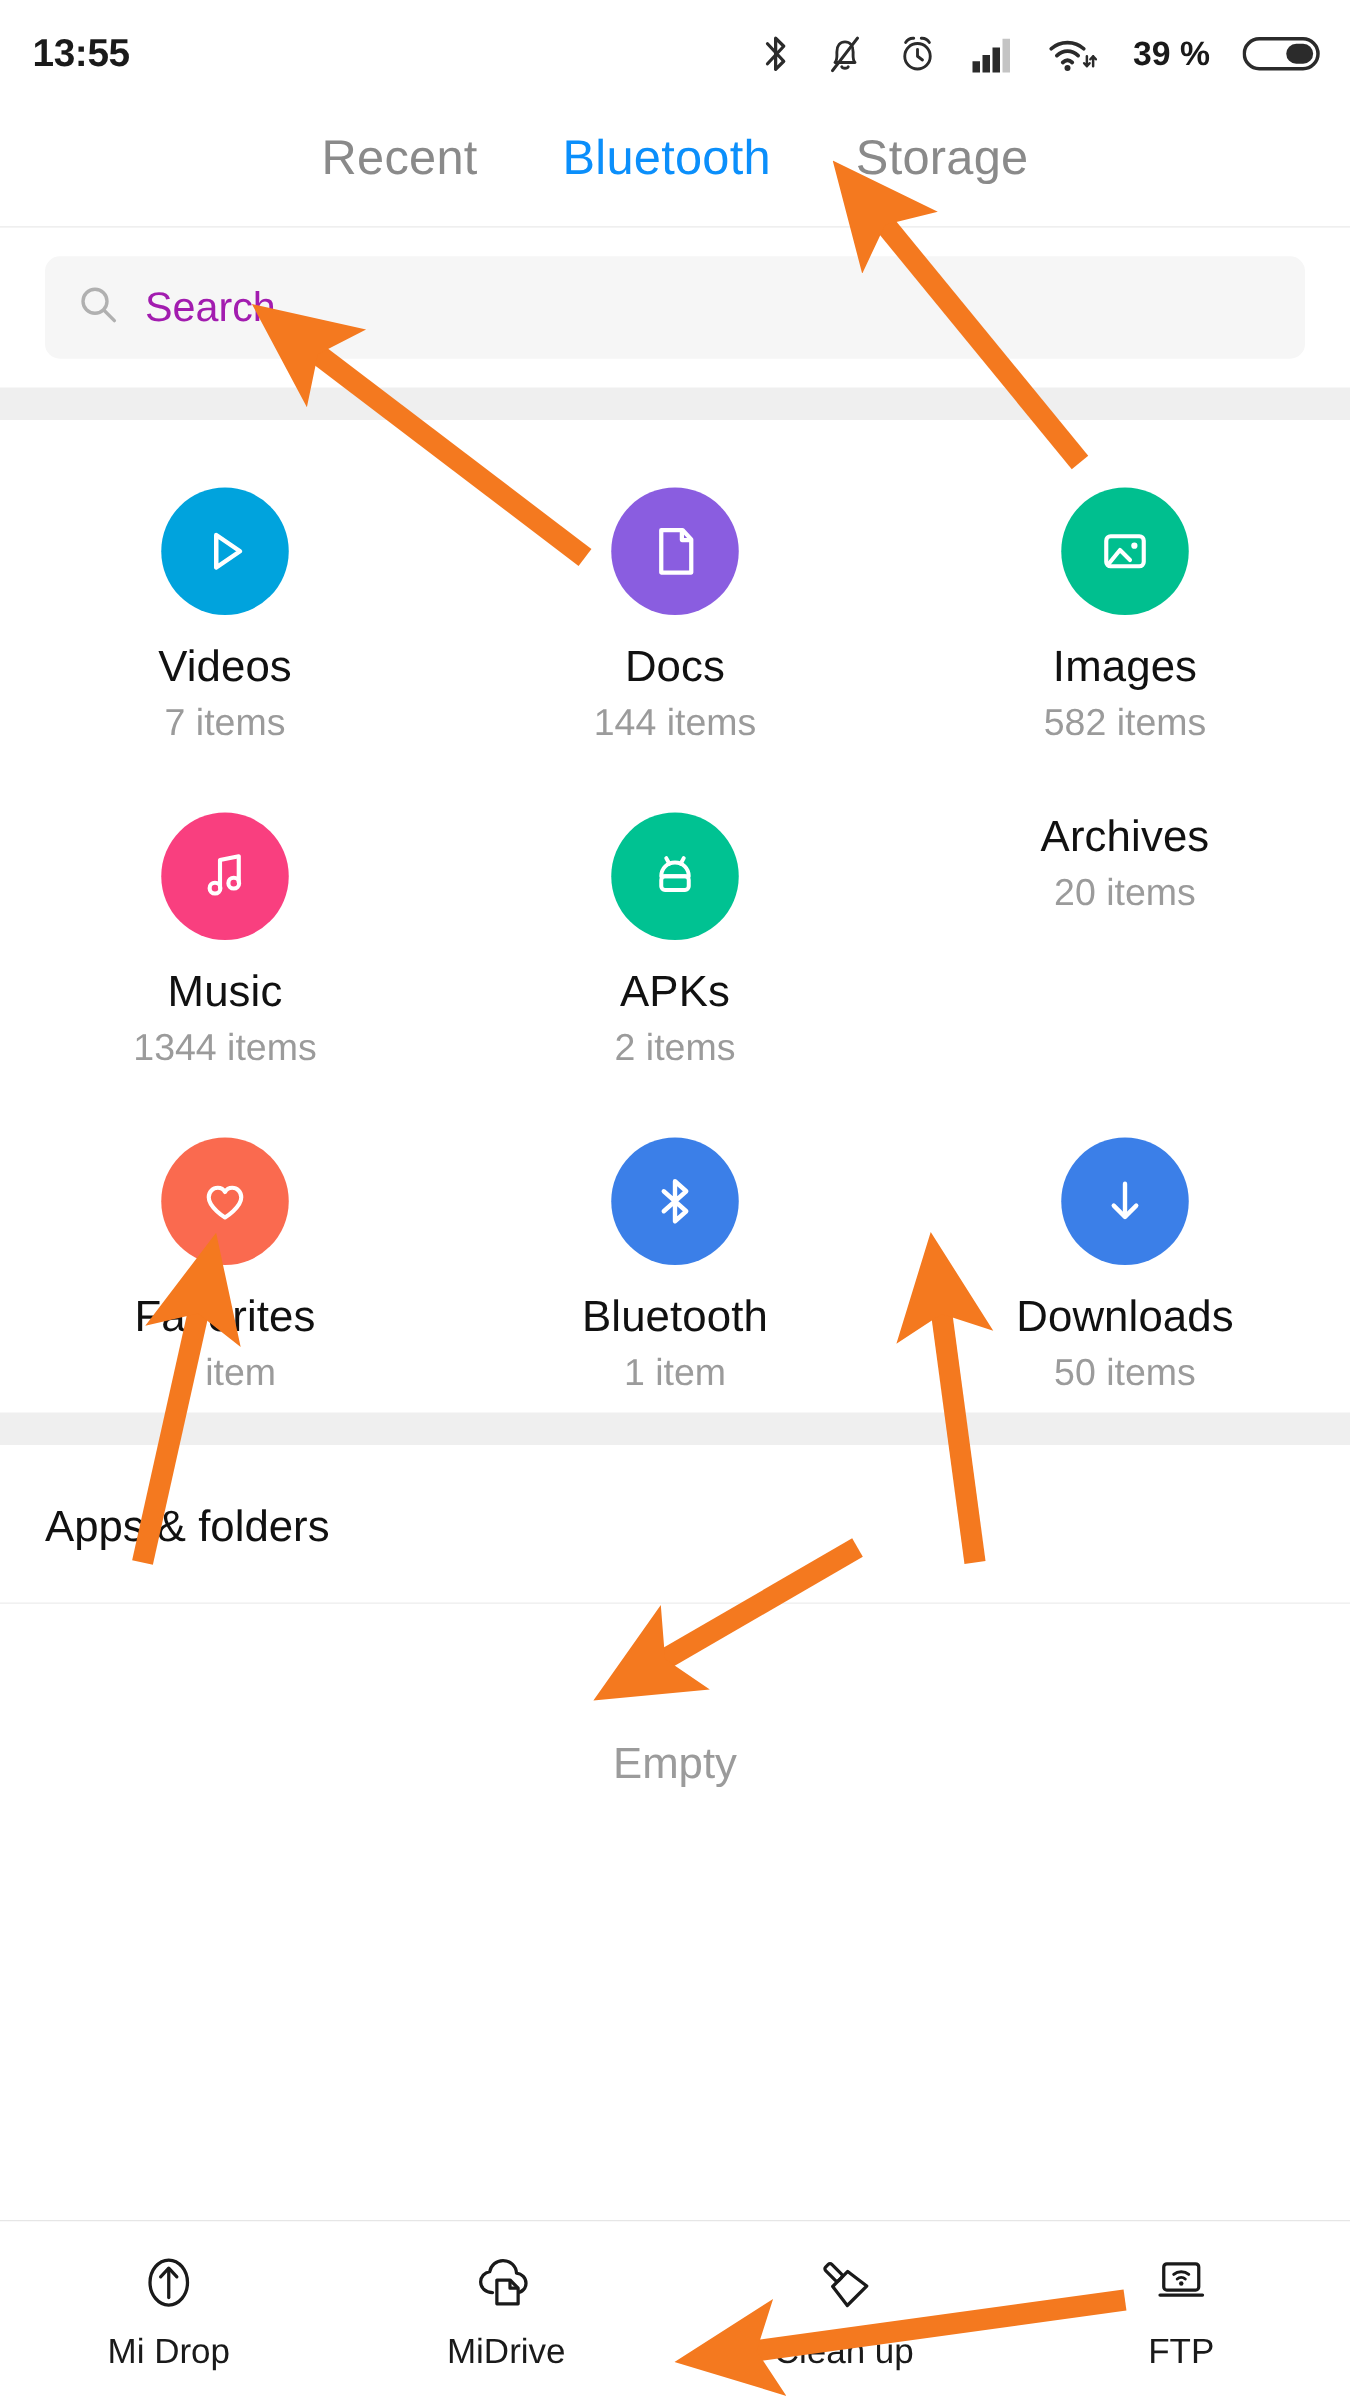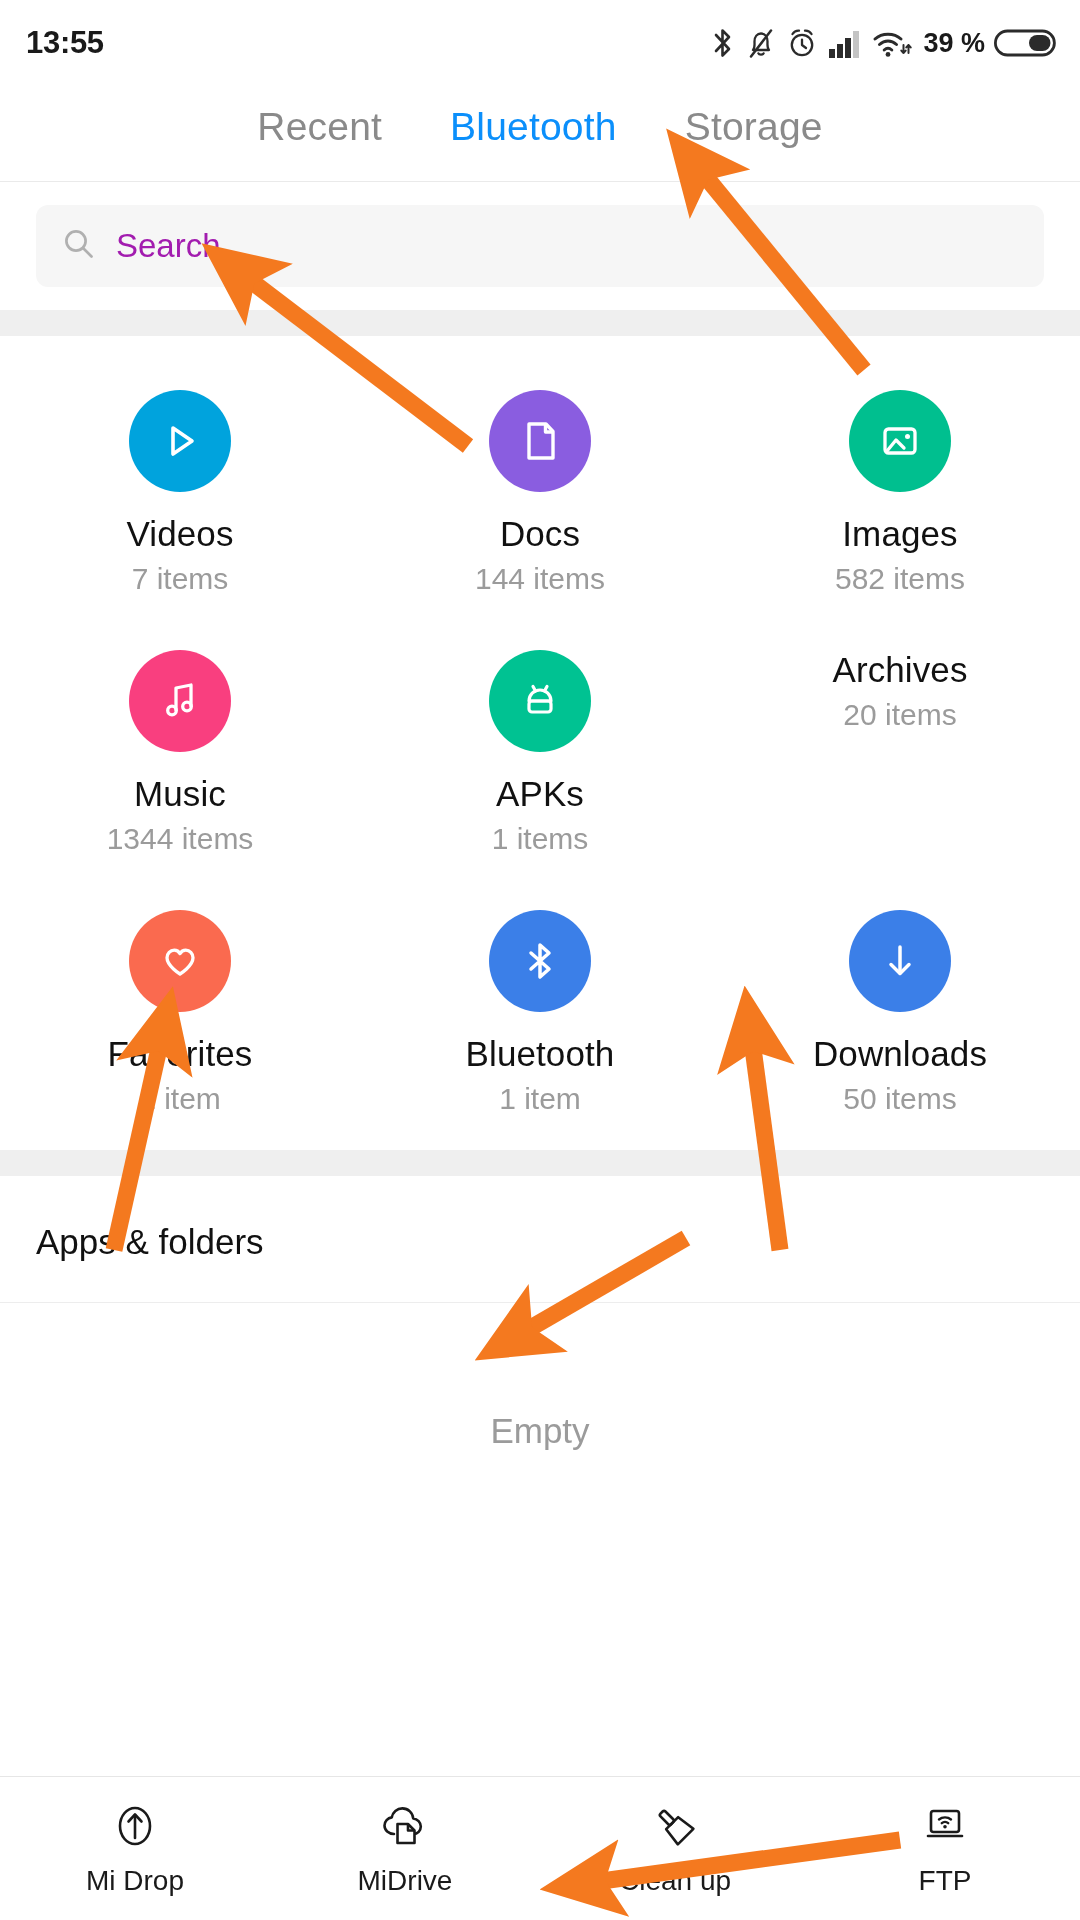--- a/index.html
+++ b/index.html
@@ -18,21 +18,21 @@
     display:flex; align-items:center;
     padding:14px 24px 0 26px;
     position:relative;
   }
   .status-time {
     font-size:31px; font-weight:bold; color:#1a1a1a;
     letter-spacing:-0.3px;
   }
   .status-right {
     margin-left:auto;
-    display:flex; align-items:center; gap:10px;
+    display:flex; align-items:center; gap:27px;
   }
   .status-right svg { display:block; }
   .batt-pct {
     font-size:27px; font-weight:bold; color:#1a1a1a;
     margin-left:1px; margin-right:-1px;
   }
 
   
   .tabbar {
     height:110px; width:100%;
@@ -59,21 +59,21 @@
     gap:20px;
   }
   .searchbar .ph {
     font-size:33px; color:#a21caf;
   }
 
   .band { height:26px; background:#efefef; width:100%; }
 
   
   .grid {
-    padding:54px 0 34px 0;
+    padding:54px 0 14px 0;
     display:grid;
     grid-template-columns:repeat(3,1fr);
     row-gap:54px;
   }
   .cell {
     display:flex; flex-direction:column; align-items:center;
   }
   .circle {
     width:102px; height:102px; border-radius:50%;
     display:flex; align-items:center; justify-content:center;
@@ -268,21 +268,21 @@
       <span>
         <svg width="52" height="52" viewBox="0 0 52 52">
           <path d="M15 26 C15 19.5 19.9 15 26 15 C32.1 15 37 19.5 37 26 Z" fill="none" stroke="#fff" stroke-width="3.2" stroke-linejoin="round"></path>
           <rect x="15" y="26" width="22" height="11" rx="3" fill="none" stroke="#fff" stroke-width="3.2"></rect>
           <line x1="19" y1="11.5" x2="21.5" y2="16" stroke="#fff" stroke-width="3.2" stroke-linecap="round"></line>
           <line x1="33" y1="11.5" x2="30.5" y2="16" stroke="#fff" stroke-width="3.2" stroke-linecap="round"></line>
         </svg>
       </span>
     </div>
     <div class="clabel">APKs</div>
-    <div class="ccount">1 items</div>
+    <div class="ccount">2 items</div>
   </div>
 
   <div class="cell">
     <div class="clabel">Archives</div>
     <div class="ccount">20 items</div>
   </div>
 
   <div class="cell">
     <div class="circle" style="background: rgb(250, 106, 79);">
       <span>

